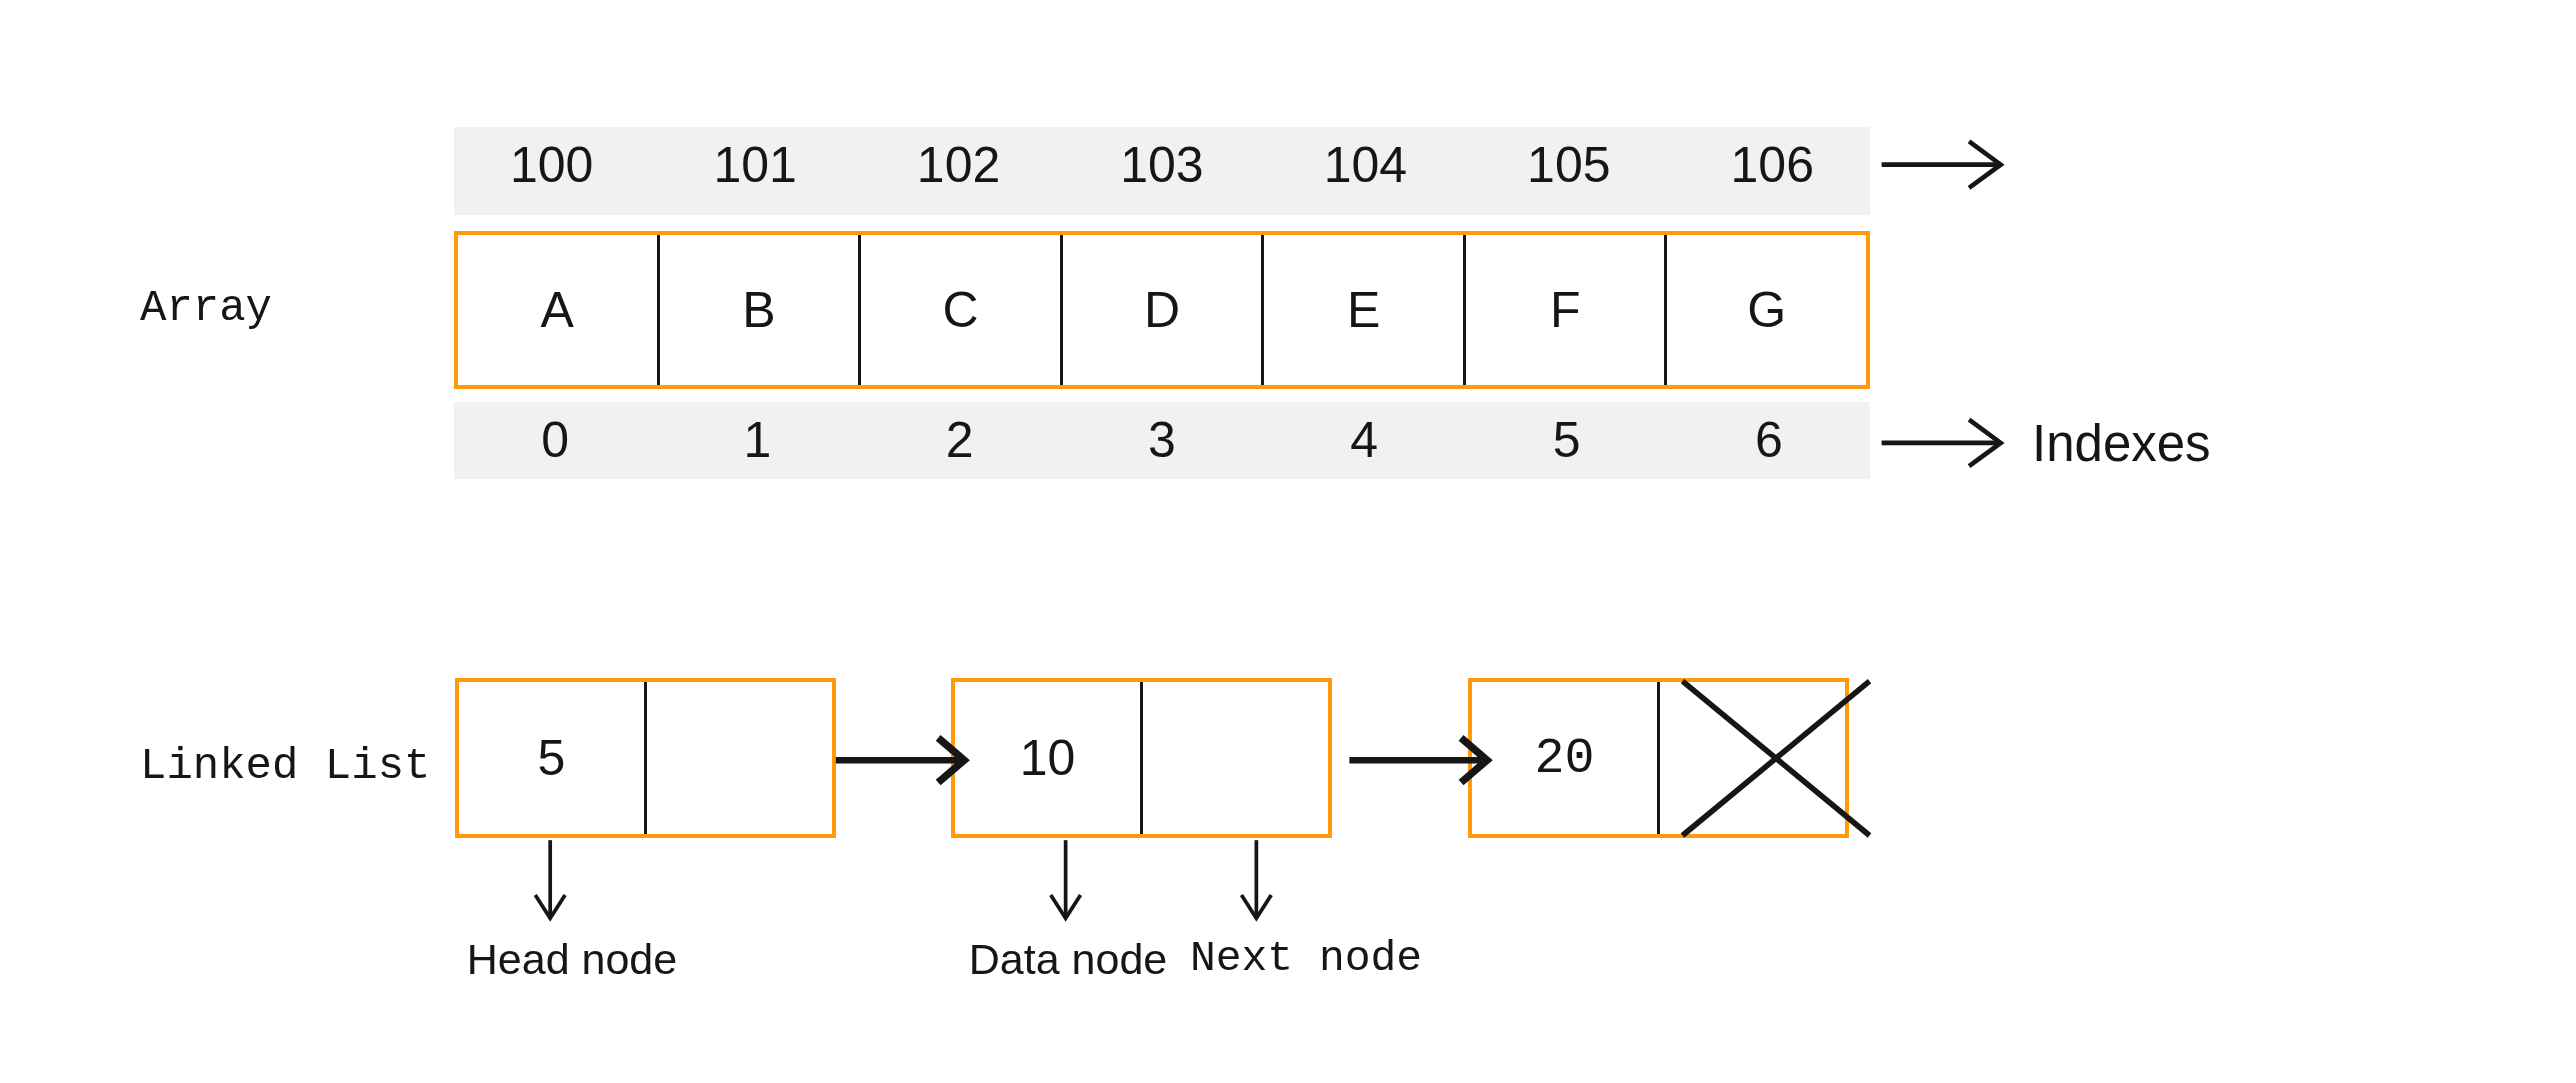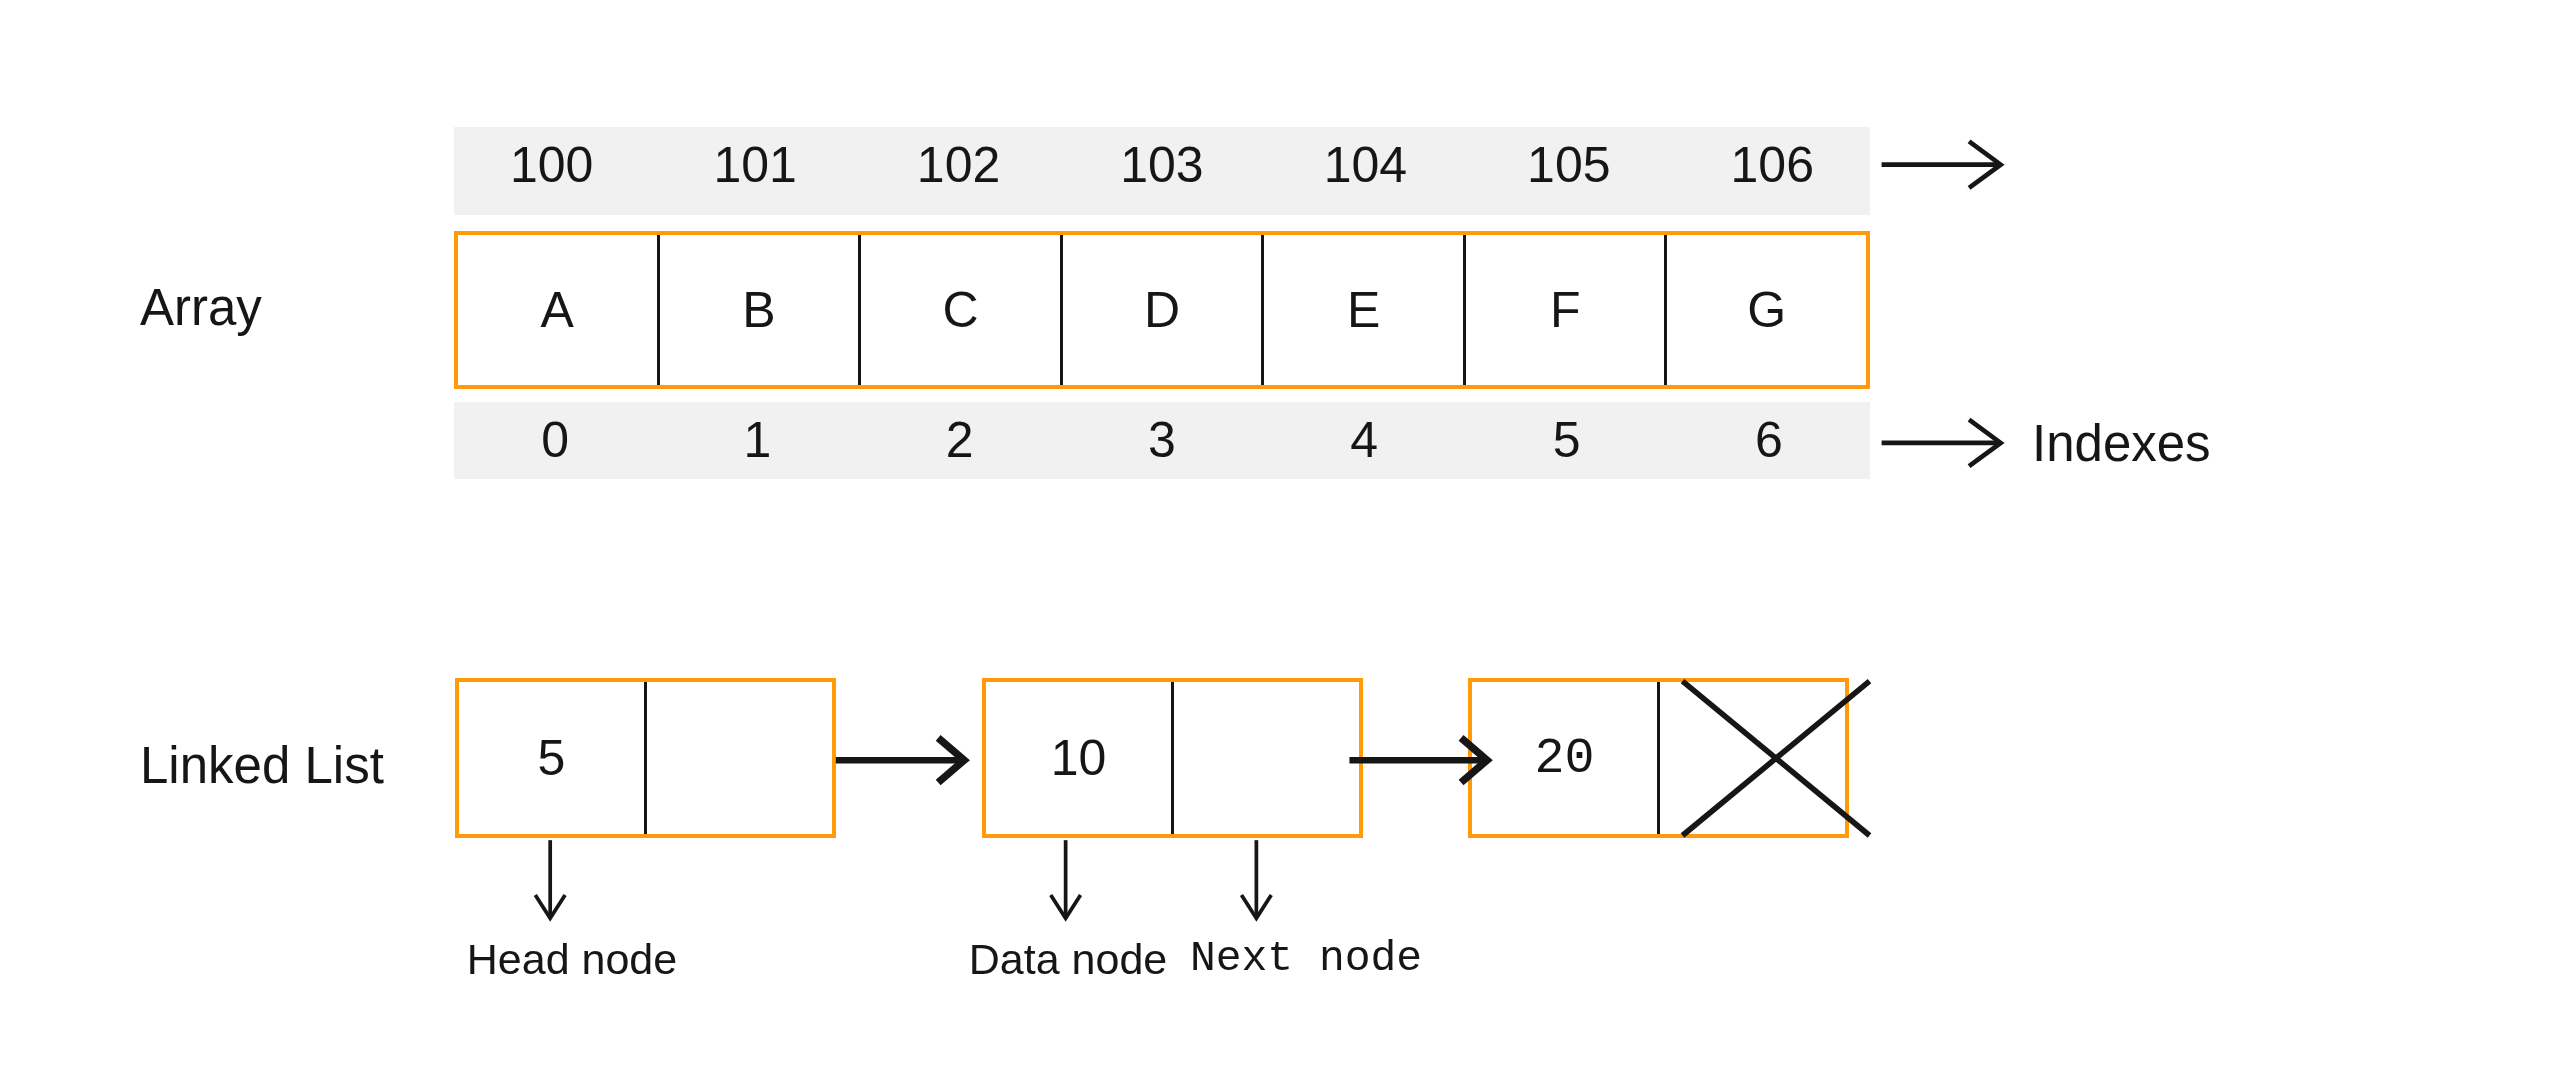--- a/index.html
+++ b/index.html
@@ -14,23 +14,24 @@
     background: #ffffff;
     font-family: "Liberation Sans", "DejaVu Sans", sans-serif;
     color: var(--ink, #1a1a1a);
     overflow: hidden;
   }
 
   
   .side-label {
     position: absolute;
     left: 140px;
-    font-size: 51px;
+    font-size: 44px;
     line-height: 56px;
     white-space: nowrap;
+    font-family: Liberation Mono, monospace;
   }
   .array-label  { top: 280px; }
   .ll-label     { top: 738px; }
 
   
   .band {
     position: absolute;
     left: 454px;
     width: 1416px;
     background: var(--band, #f1f1f2);
@@ -84,21 +85,21 @@
     position: absolute;
     top: 678px;
     width: 381px;
     height: 160px;
     box-sizing: border-box;
     border: 4.7px solid var(--accent, #ff9b0a);
     background: #ffffff;
     display: flex;
   }
   .ll-node-1 { left: 455px; }
-  .ll-node-2 { left: 982px; text-align: center; }
+  .ll-node-2 { left: 951px; text-align: center; }
   .ll-node-3 { left: 1468px; font-family: Liberation Mono, monospace; }
   .ll-data, .ll-ptr {
     flex: 1 1 0;
     display: flex;
     align-items: center;
     justify-content: center;
     font-size: 50px;
   }
   .ll-ptr { border-left: 3.7px solid var(--ink, #161616); }
 

